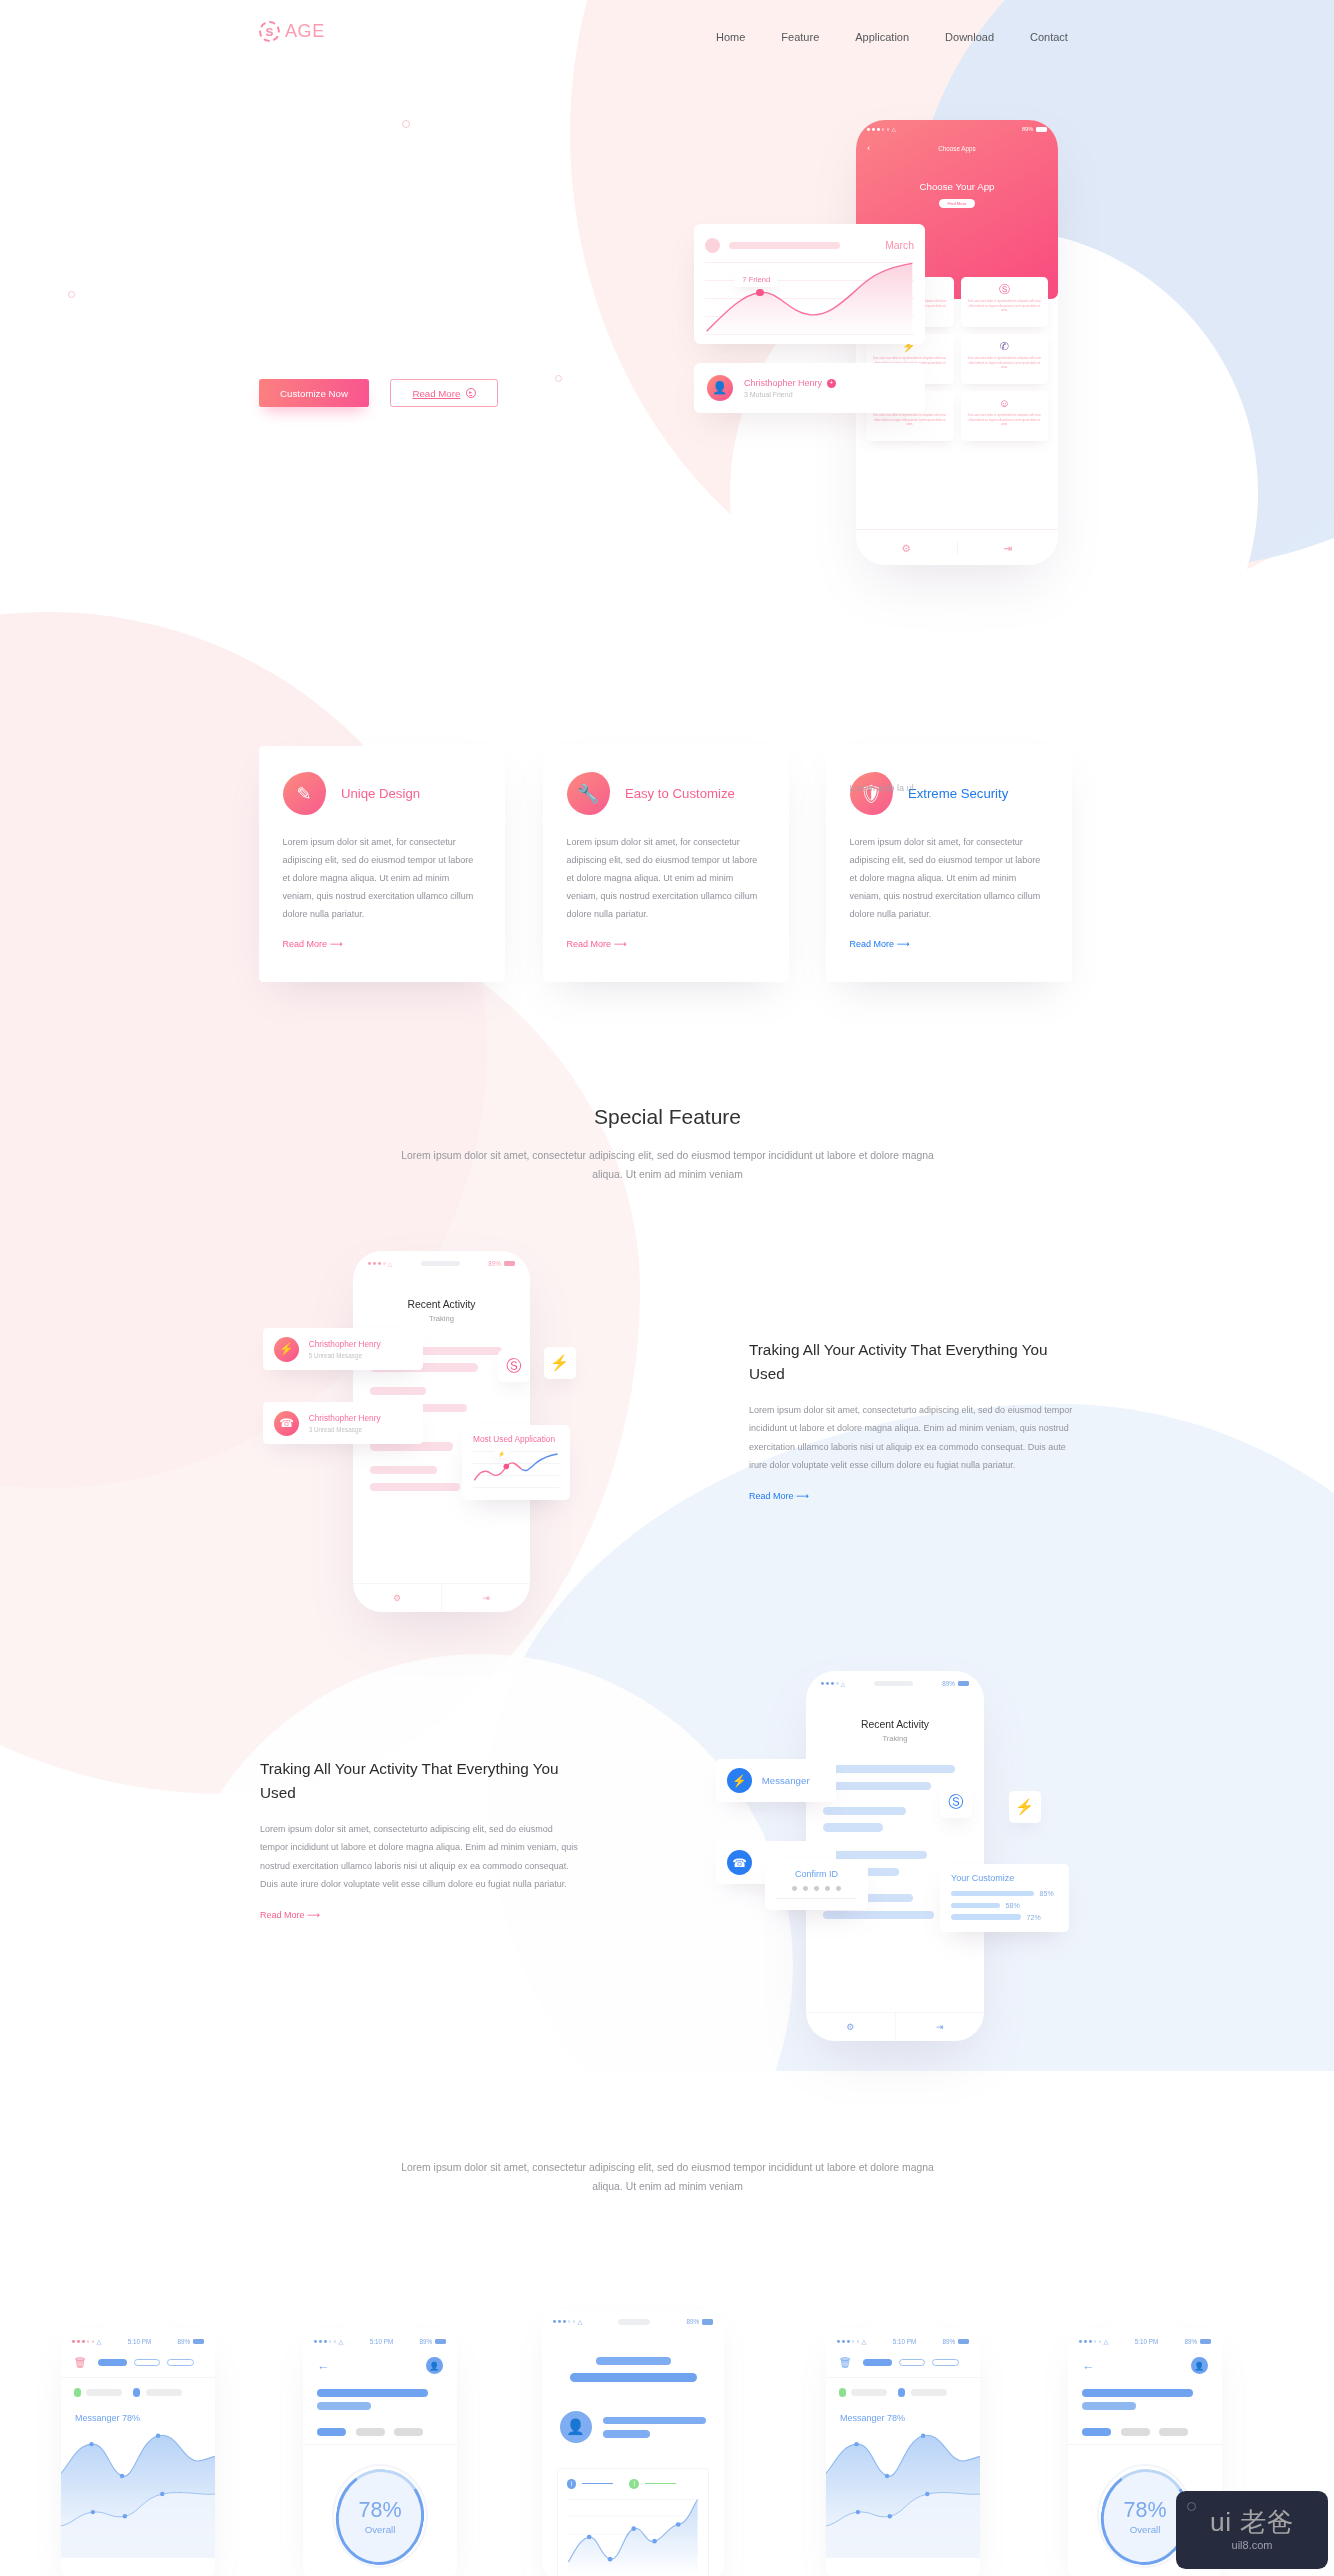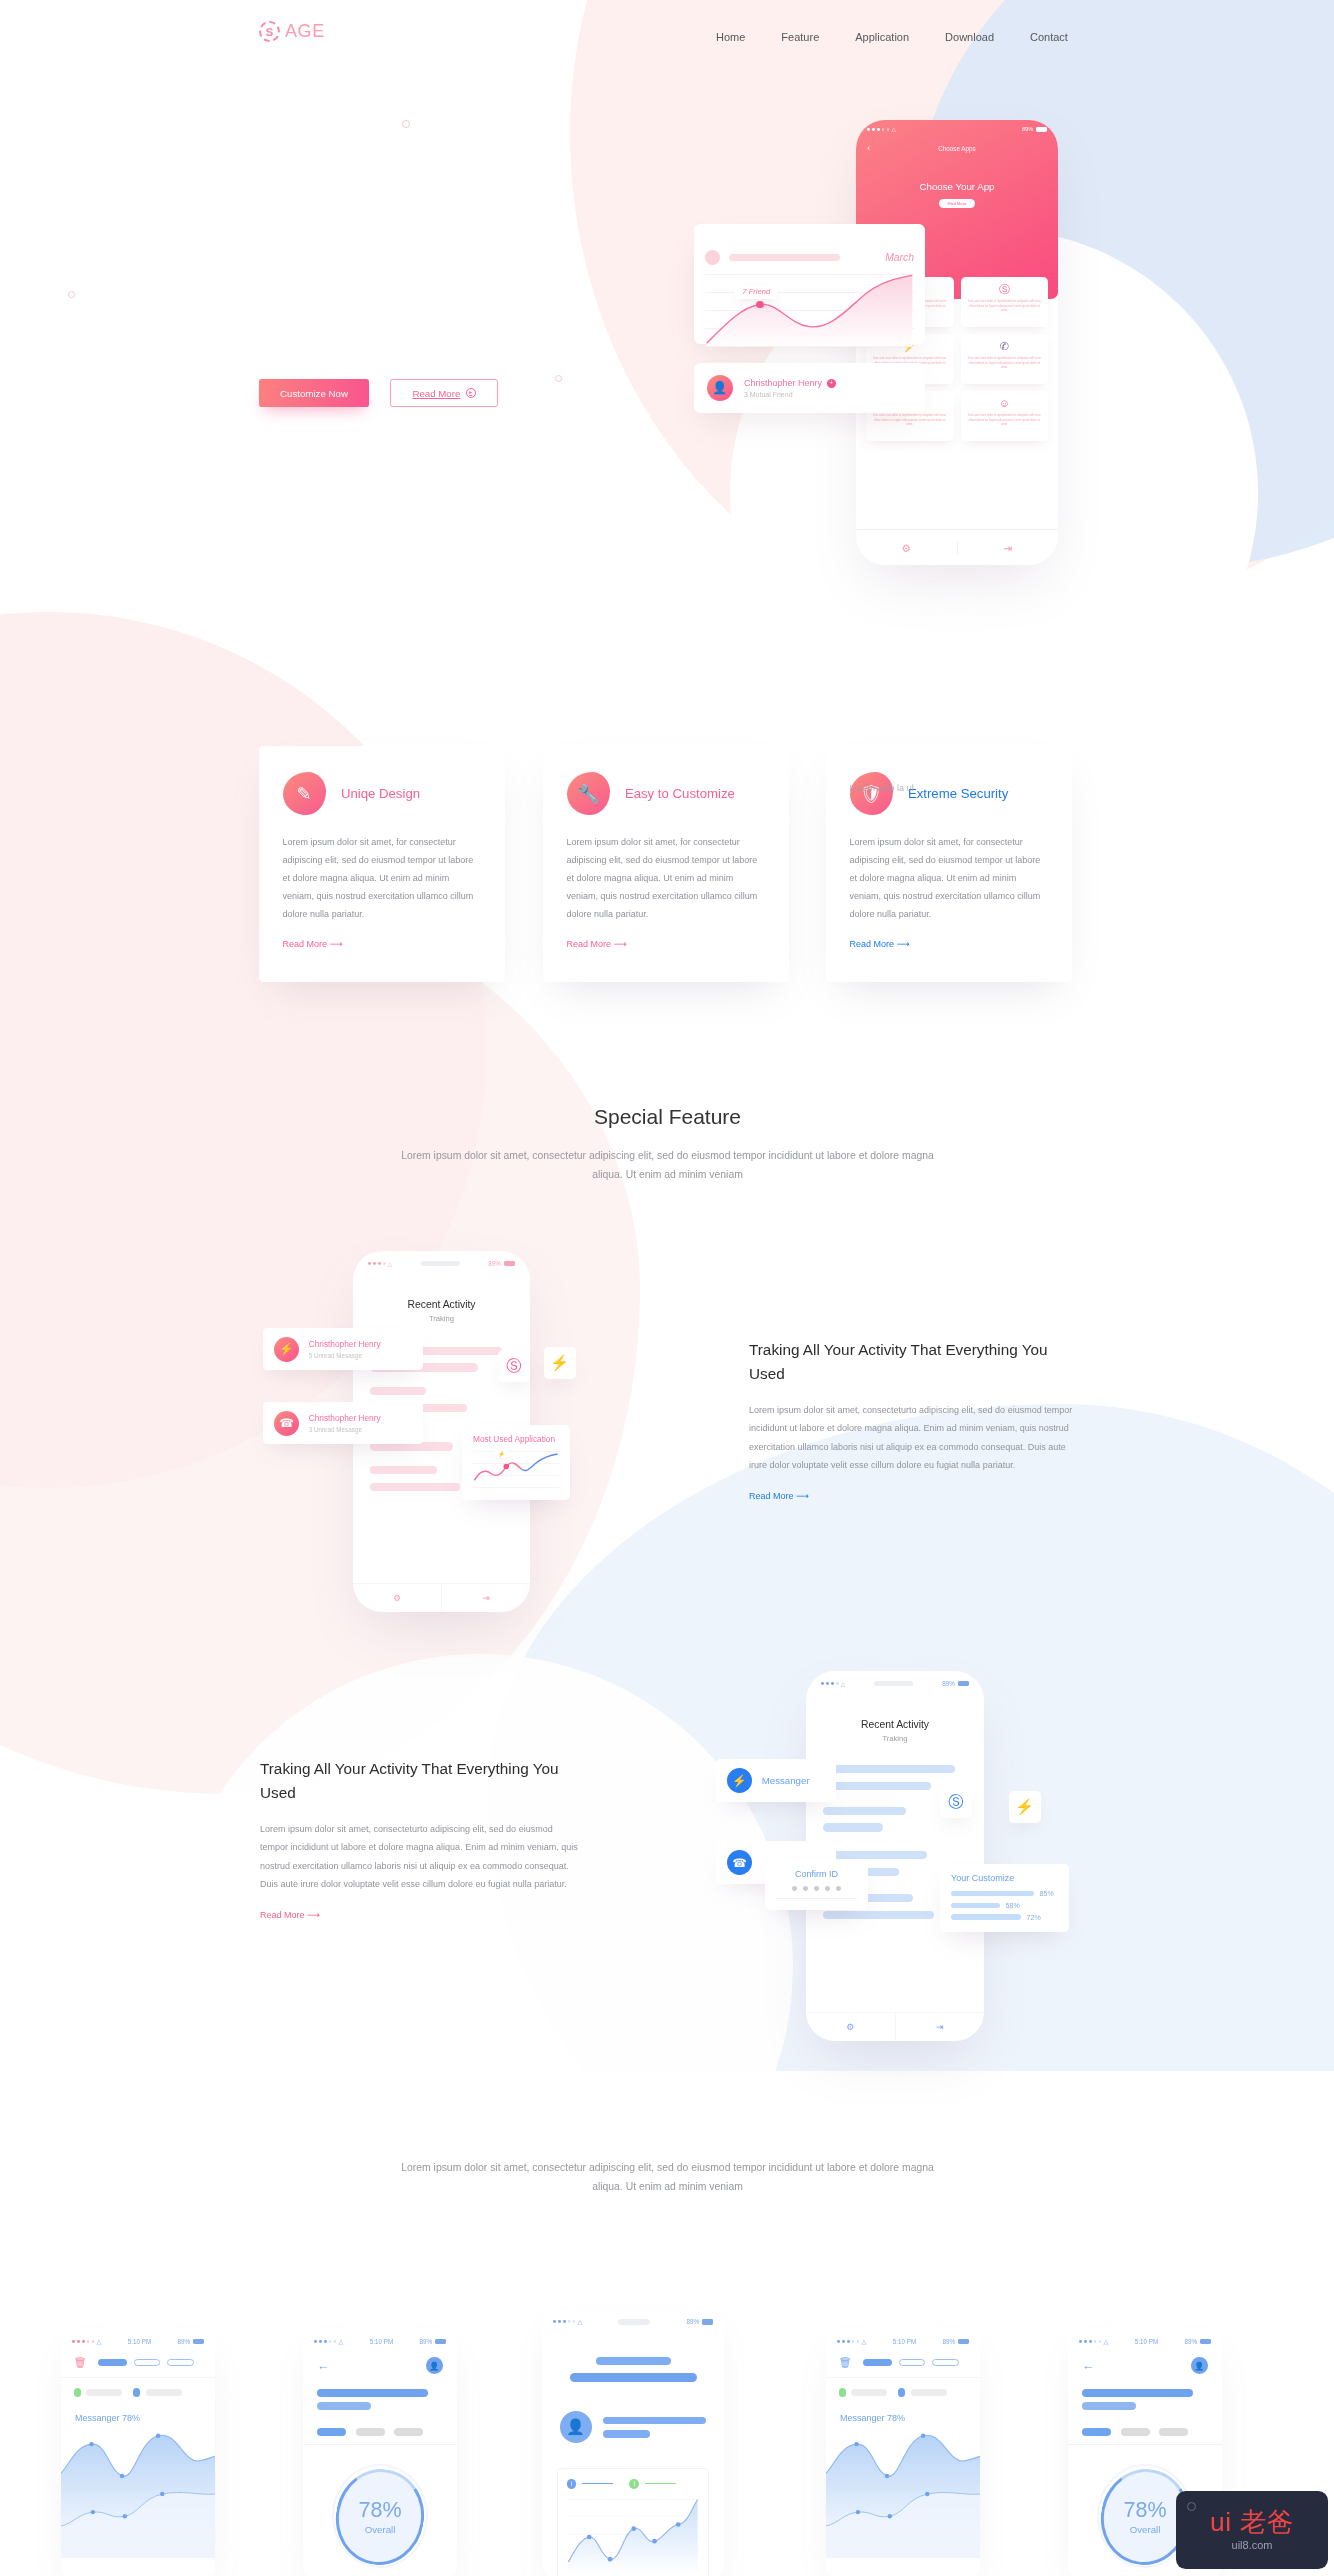--- a/index.html
+++ b/index.html
@@ -99,21 +99,21 @@
     padding:7px 4.9px;text-align:center;height:50px;}
   .hp-card .ic{font-size:11px;line-height:1;}
   .hp-card p{font-size:2.8px;color:#f9a6b5;line-height:1.6;margin-top:4.2px;}
   .hp-foot{position:absolute;bottom:0;left:0;right:0;height:36px;border-top:0.7px solid #fbeef0;
     display:flex;align-items:center;}
   .hp-foot span{flex:1;text-align:center;color:#f89ab0;font-size:10.4px;}
   .hp-foot span+span{border-left:0.7px solid #fbeef0;}
 
   
   .chart-card{position:absolute;left:694px;top:224px;width:231px;height:120px;background:#fff;border-radius:6.3px;
-    box-shadow:0 15.3px 35px -12.5px rgba(170,140,155,.28);padding:26px 11px;z-index:10;font-style:italic;}
+    box-shadow:0 15.3px 35px -12.5px rgba(170,140,155,.28);padding:14px 11px;z-index:10;}
   .cc-head{display:flex;align-items:center;gap:8.3px;}
   .cc-dot{width:15.3px;height:15.3px;border-radius:50%;background:#fcd3dd;}
   .cc-bar{flex:1;height:7.6px;border-radius:4.2px;background:#fcdde4;max-width:111px;}
   .cc-month{margin-left:auto;color:#f892ab;font-size:10.4px;}
   .cc-plot{position:relative;margin-top:8.3px;height:72px;}
   .cc-grid{position:absolute;inset:0;}
   .cc-grid i{position:absolute;left:0;right:0;height:0.7px;background:#fbeef1;}
   .tooltip{position:absolute;left:29px;top:11px;background:#fff;border-radius:3.5px;
     box-shadow:0 4.2px 11px -4.2px rgba(180,150,160,.4);padding:2.8px 8.3px;font-size:7.6px;color:#f8769c;z-index:3;}
   .cc-pt{position:absolute;width:7.6px;height:7.6px;border-radius:50%;background:#f8538c;z-index:2;}
@@ -214,21 +214,21 @@
     background:#eef4fd;transform:rotate(10deg);}
   .circ-lbl{position:absolute;inset:0;display:flex;flex-direction:column;align-items:center;justify-content:center;
     color:#7aa8ec;}
   .circ-lbl b{font-size:21.5px;font-weight:400;}
   .circ-lbl span{font-size:9.7px;margin-top:1.4px;}
 
   
   .wm{position:absolute;right:7px;bottom:7px;width:152px;height:78px;background:#272b3e;border-radius:9.7px;
     display:flex;flex-direction:column;align-items:center;justify-content:center;z-index:80;}
   .wm-hole{position:absolute;left:11px;top:11px;width:9px;height:9px;border:1.4px solid #666b80;border-radius:50%;}
-  .wm-main{color:#ef4444;font-size:26.4px;letter-spacing:0.7px;line-height:1;}
+  .wm-main{color:#a3a3a3;font-size:26.4px;letter-spacing:0.7px;line-height:1;}
   .wm-sub{color:#9ca0ae;font-size:11px;margin-top:4.2px;}
 </style>
 </head>
 <body>
 
 <div class="page">
 
   <div class="bg bg-hero-pink"></div>
   <div class="bg bg-hero-blue"></div>
   <div class="bg bg-hero-white"></div>

